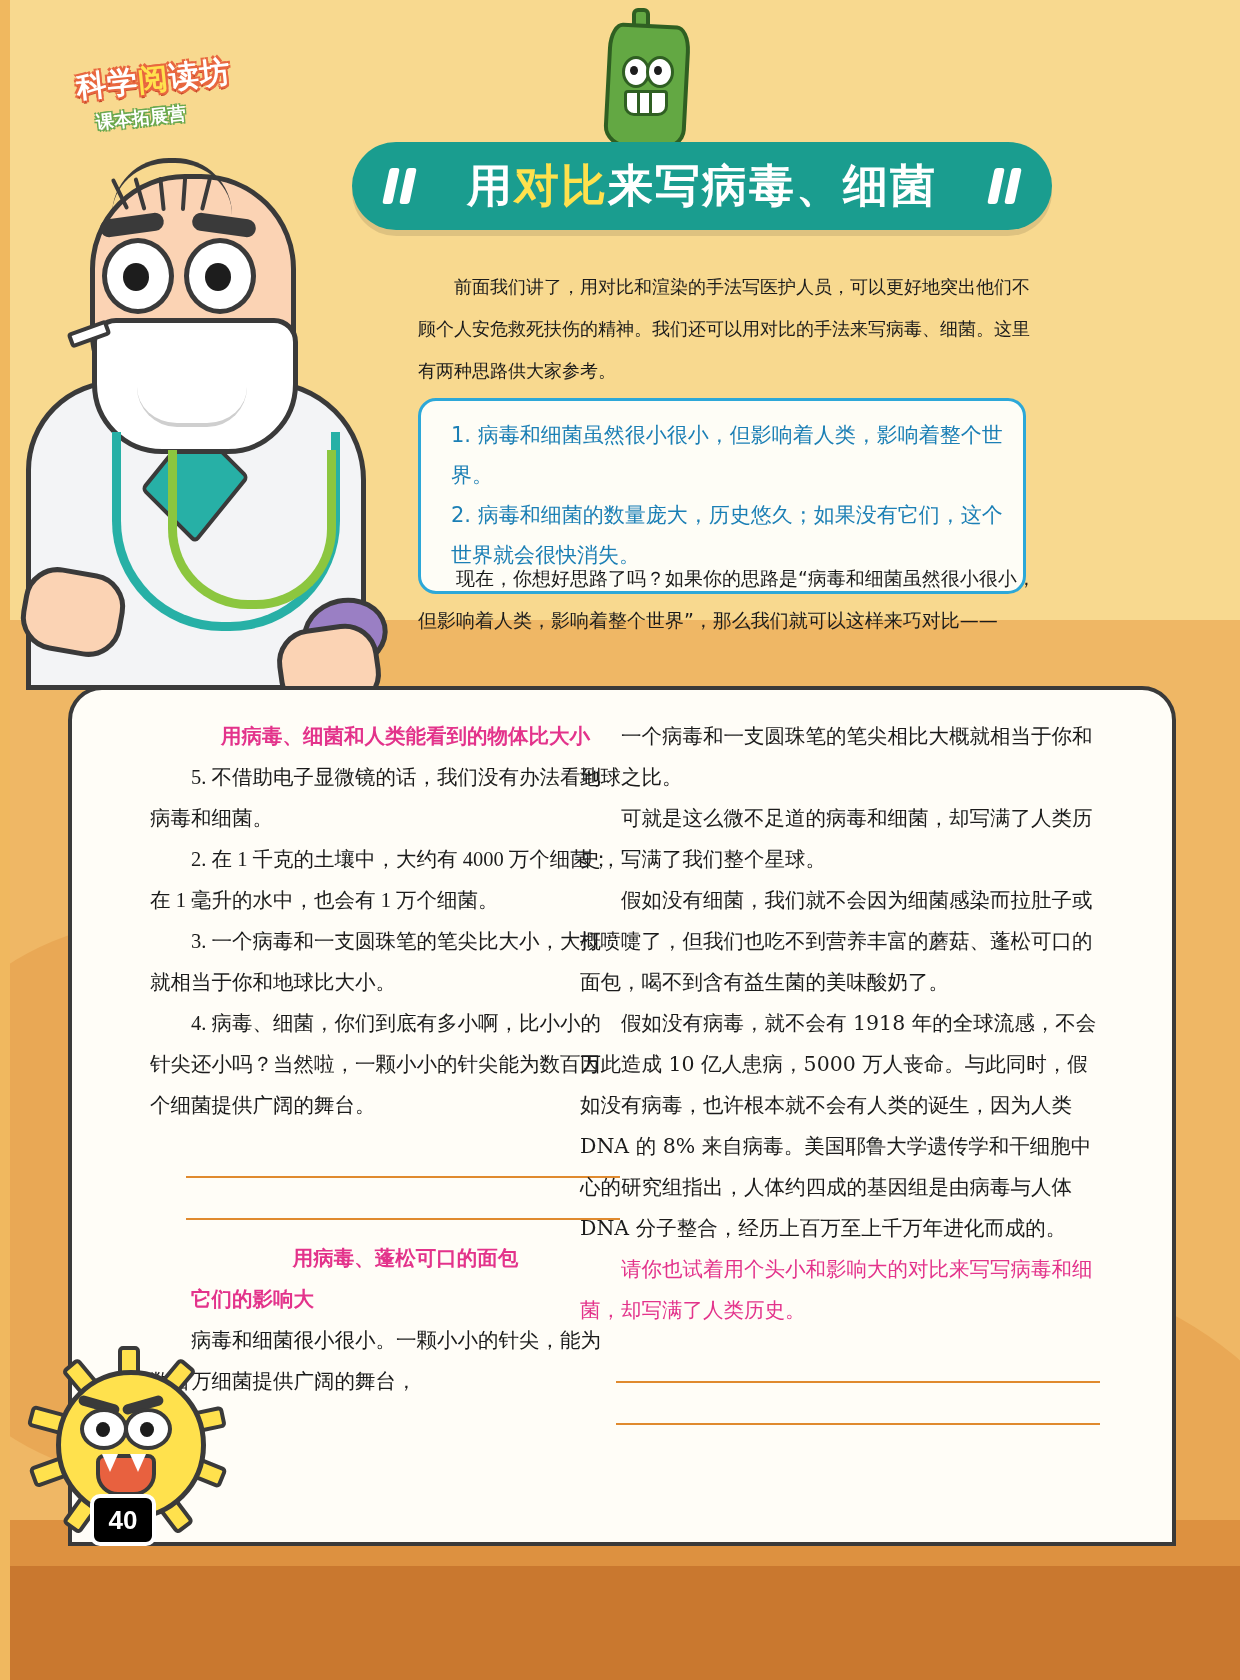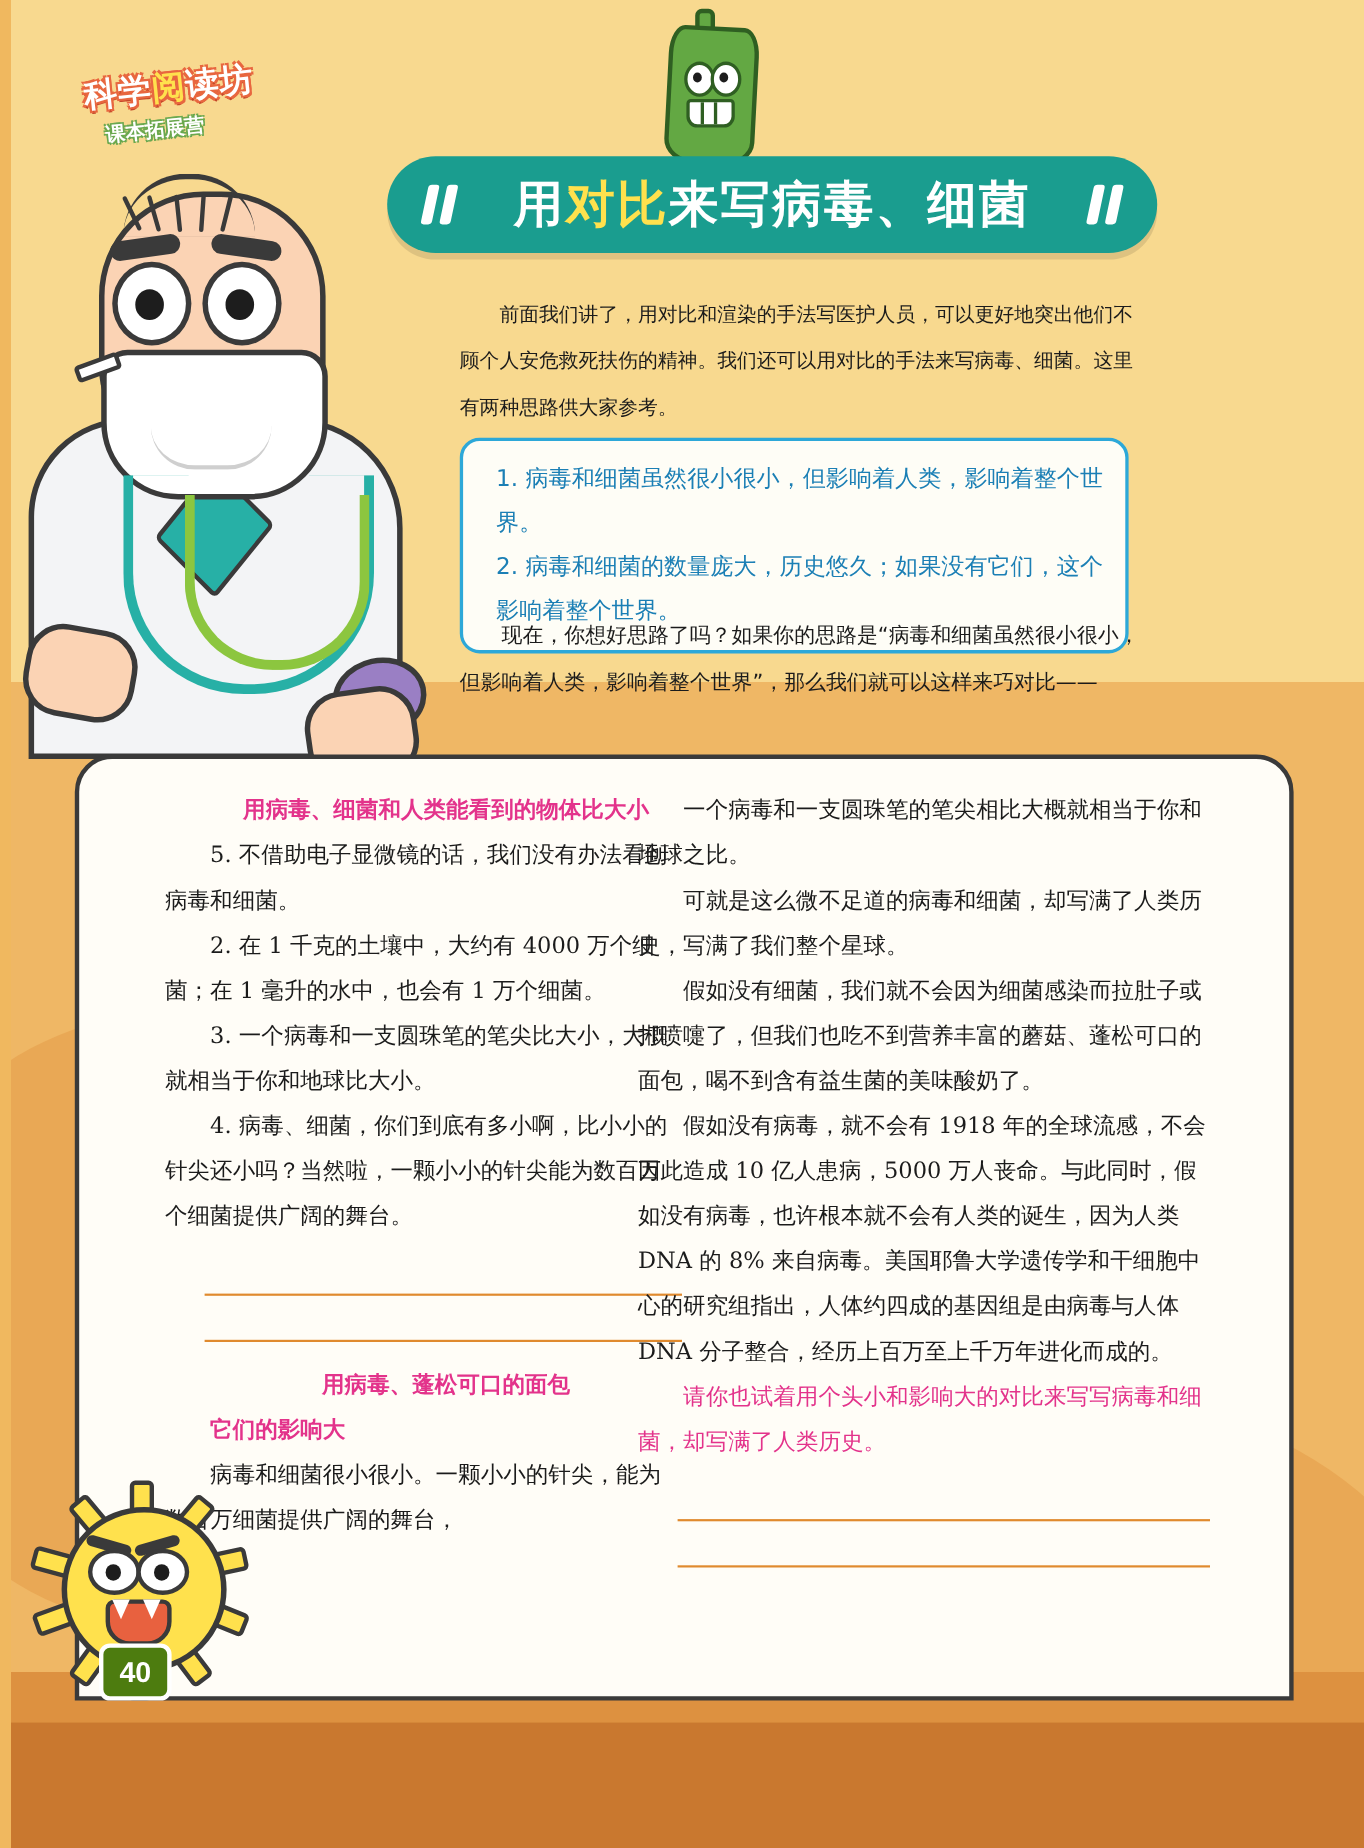--- a/index.html
+++ b/index.html
@@ -400,21 +400,21 @@
   }
   .col {
     position: absolute;
     top: 26px;
     width: 470px;
     font-family: "DejaVu Serif", serif;
     font-size: 20.5px;
     line-height: 41px;
     color: #1b1b1b;
   }
-  .col.left { left: 78px; }
+  .col.left { left: 78px; font-family: Liberation Serif, serif; }
   .col.right { left: 508px; width: 520px; }
   .col p { margin: 0; text-indent: 2em; }
   .heading-pink {
     color: #e3338b;
     font-weight: bold;
     text-indent: 0;
     margin-bottom: 2px;
   }
   .heading-pink.center { text-align: center; }
   .prompt-pink {
@@ -498,21 +498,21 @@
     border-top: 18px solid #ffffff;
   }
   .virus .fang.l { left: 72px; }
   .virus .fang.r { left: 100px; }
 
   
   .page-num {
     position: absolute;
     left: 90px; top: 1494px;
     width: 58px; height: 44px;
-    background: #4d7c0f;
+    background: #000000;
     border: 4px solid #ffffff;
     border-radius: 10px;
     color: #ffffff;
     font-size: 26px;
     font-weight: bold;
     display: flex;
     align-items: center;
     justify-content: center;
   }
 </style>
@@ -579,21 +579,21 @@
     <div class="scope-head"></div>
     <div class="doc-hand left"></div>
     <div class="doc-hand right"></div>
   </div>
 
   <p class="intro">前面我们讲了，用对比和渲染的手法写医护人员，可以更好地突出他们不顾个人安危救死扶伤的精神。我们还可以用对比的手法来写病毒、细菌。这里有两种思路供大家参考。</p>
 
   <div class="idea-box">
     <p>1. 病毒和细菌虽然很小很小，但影响着人类，影响着整个世界。</p>
     <p>2. 病毒和细菌的数量庞大，历史悠久；如果没有它们，这个</p>
-    <p class="indent">影响着整个世界。</p>
+    <p class="indent">世界就会很快消失。</p>
   </div>
 
   <p class="intro-2">现在，你想好思路了吗？如果你的思路是“病毒和细菌虽然很小很小，但影响着人类，影响着整个世界”，那么我们就可以这样来巧对比——</p>
 
   <div class="card">
 
     <div class="col left">
       <p class="heading-pink center">用病毒、细菌和人类能看到的物体比大小</p>
       <p>5. 不借助电子显微镜的话，我们没有办法看到病毒和细菌。</p>
       <p>2. 在 1 千克的土壤中，大约有 4000 万个细菌；在 1 毫升的水中，也会有 1 万个细菌。</p>

